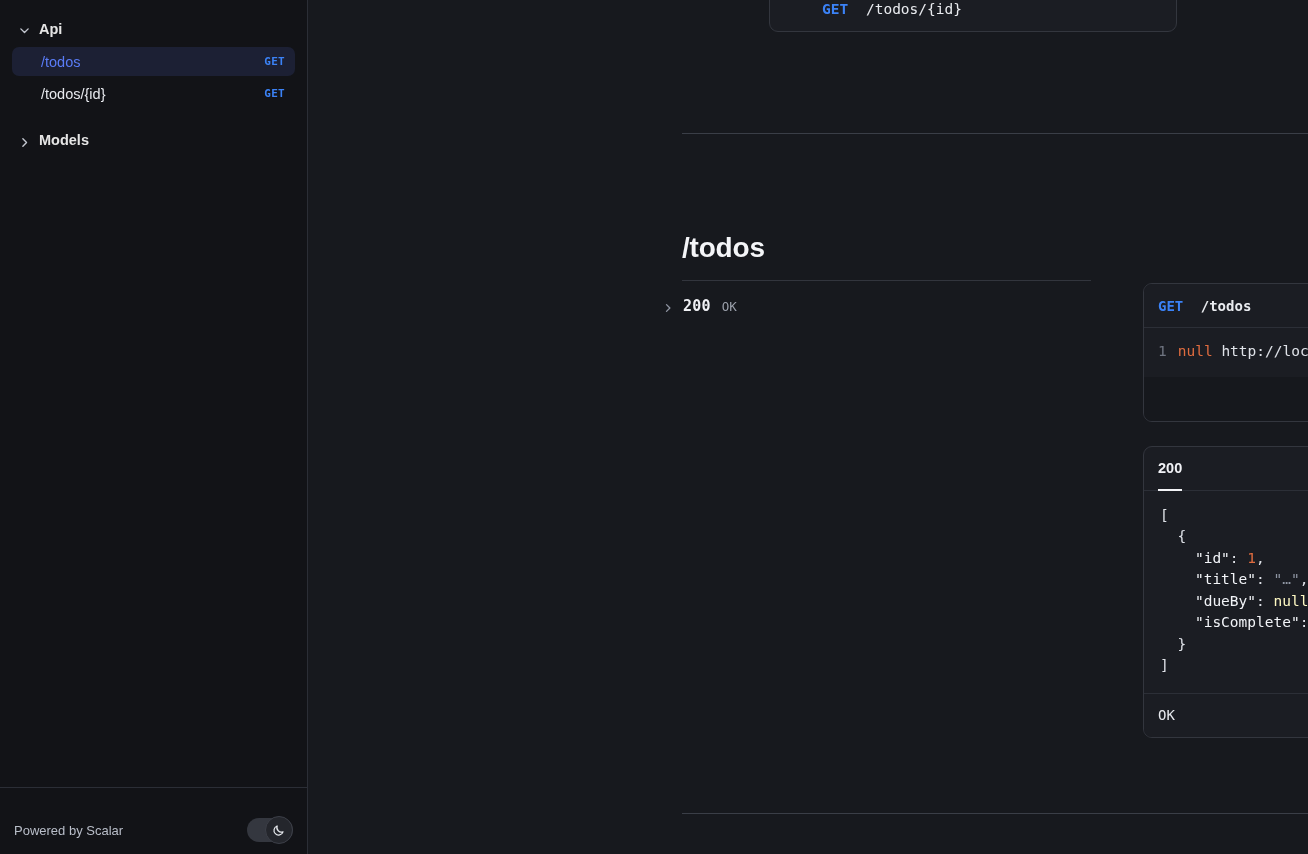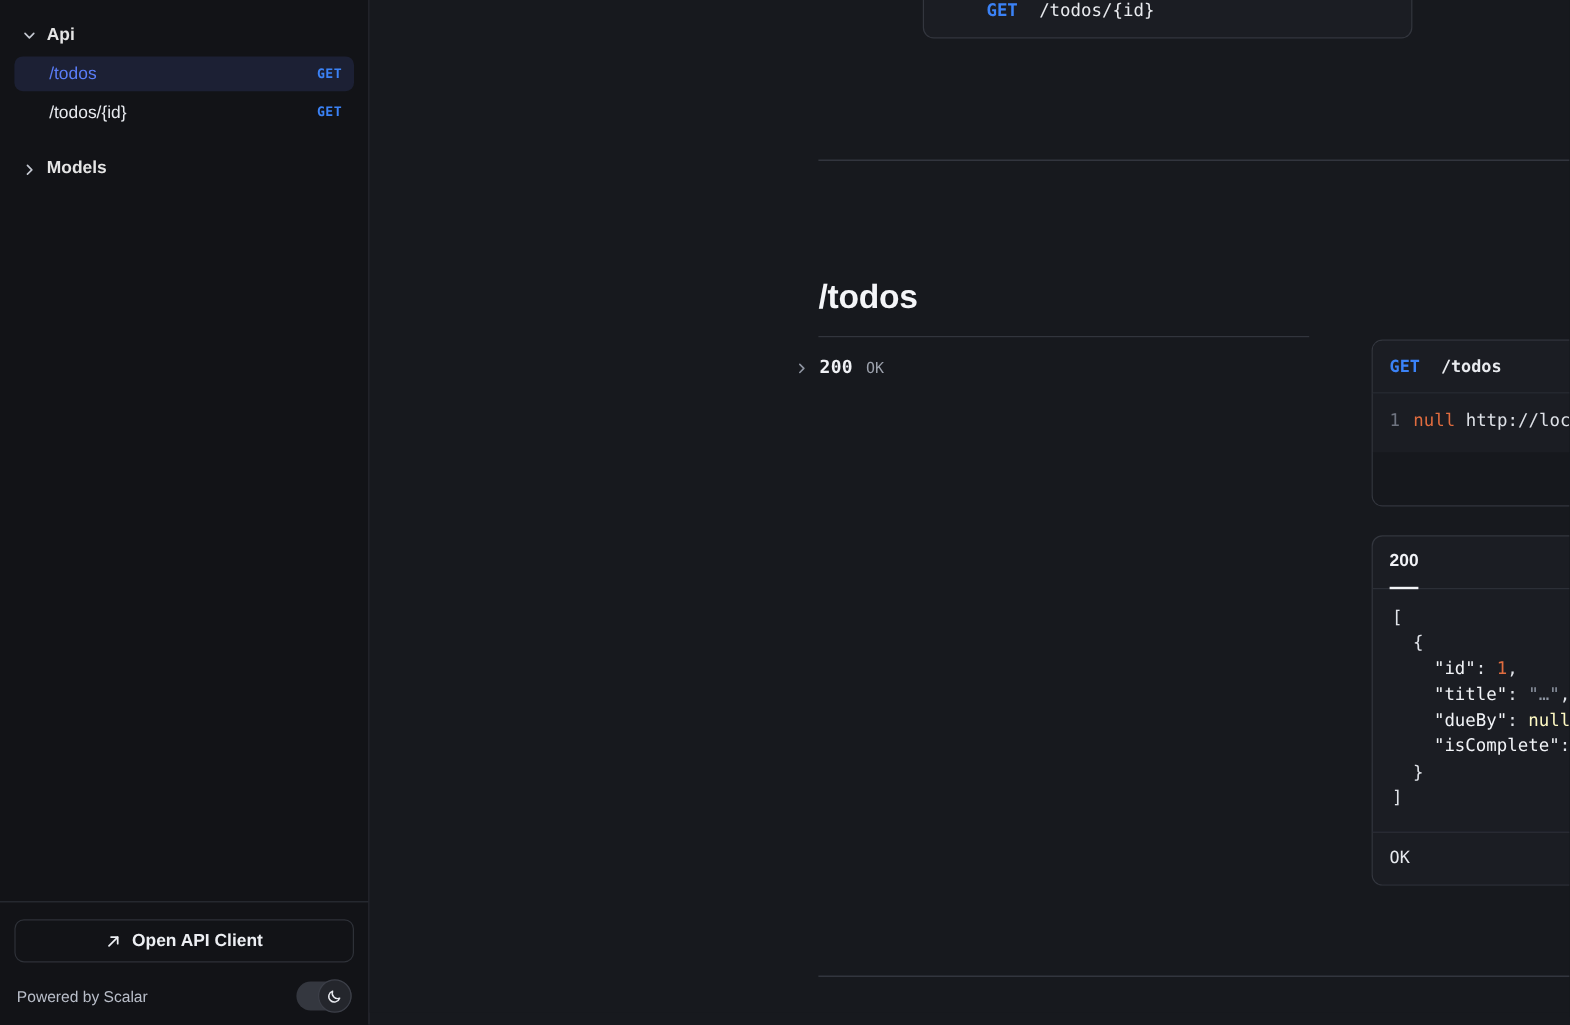--- a/index.html
+++ b/index.html
@@ -327,29 +327,20 @@
         <svg viewBox="0 0 16 16" width="13" height="13" fill="none" stroke="#c3c7d0" stroke-width="1.7" stroke-linecap="round" stroke-linejoin="round">
           <polyline points="6,3.5 10.5,8 6,12.5"></polyline>
         </svg>
       </span>
       <span class="nav-group-label">Models</span>
     </div>
 
   </nav>
 
   <div class="sidebar-footer">
-    <div class="open-client-btn">
-      <span class="arr">
-        <svg viewBox="0 0 16 16" width="13" height="13" fill="none" stroke="#edeff3" stroke-width="1.8" stroke-linecap="round" stroke-linejoin="round">
-          <line x1="3.5" y1="12.5" x2="12.2" y2="3.8"></line>
-            <polyline points="5.6,3.6 12.4,3.6 12.4,10.4"></polyline>
-        </svg>
-      </span>
-      <span class="open-client-label">Open API Client</span>
-    </div>
 
     <div class="footer-row">
       <span class="powered">Powered by Scalar</span>
       <div class="toggle">
         <span class="knob">
           <span class="moon">
             <svg viewBox="0 0 16 16" width="14" height="14" fill="none" stroke="#e9ebf0" stroke-width="1.4" stroke-linecap="round" stroke-linejoin="round">
               <path d="M12.6 10.1A5.2 5.2 0 0 1 5.9 3.4 5.3 5.3 0 1 0 12.6 10.1Z"></path>
             </svg>
           </span>

